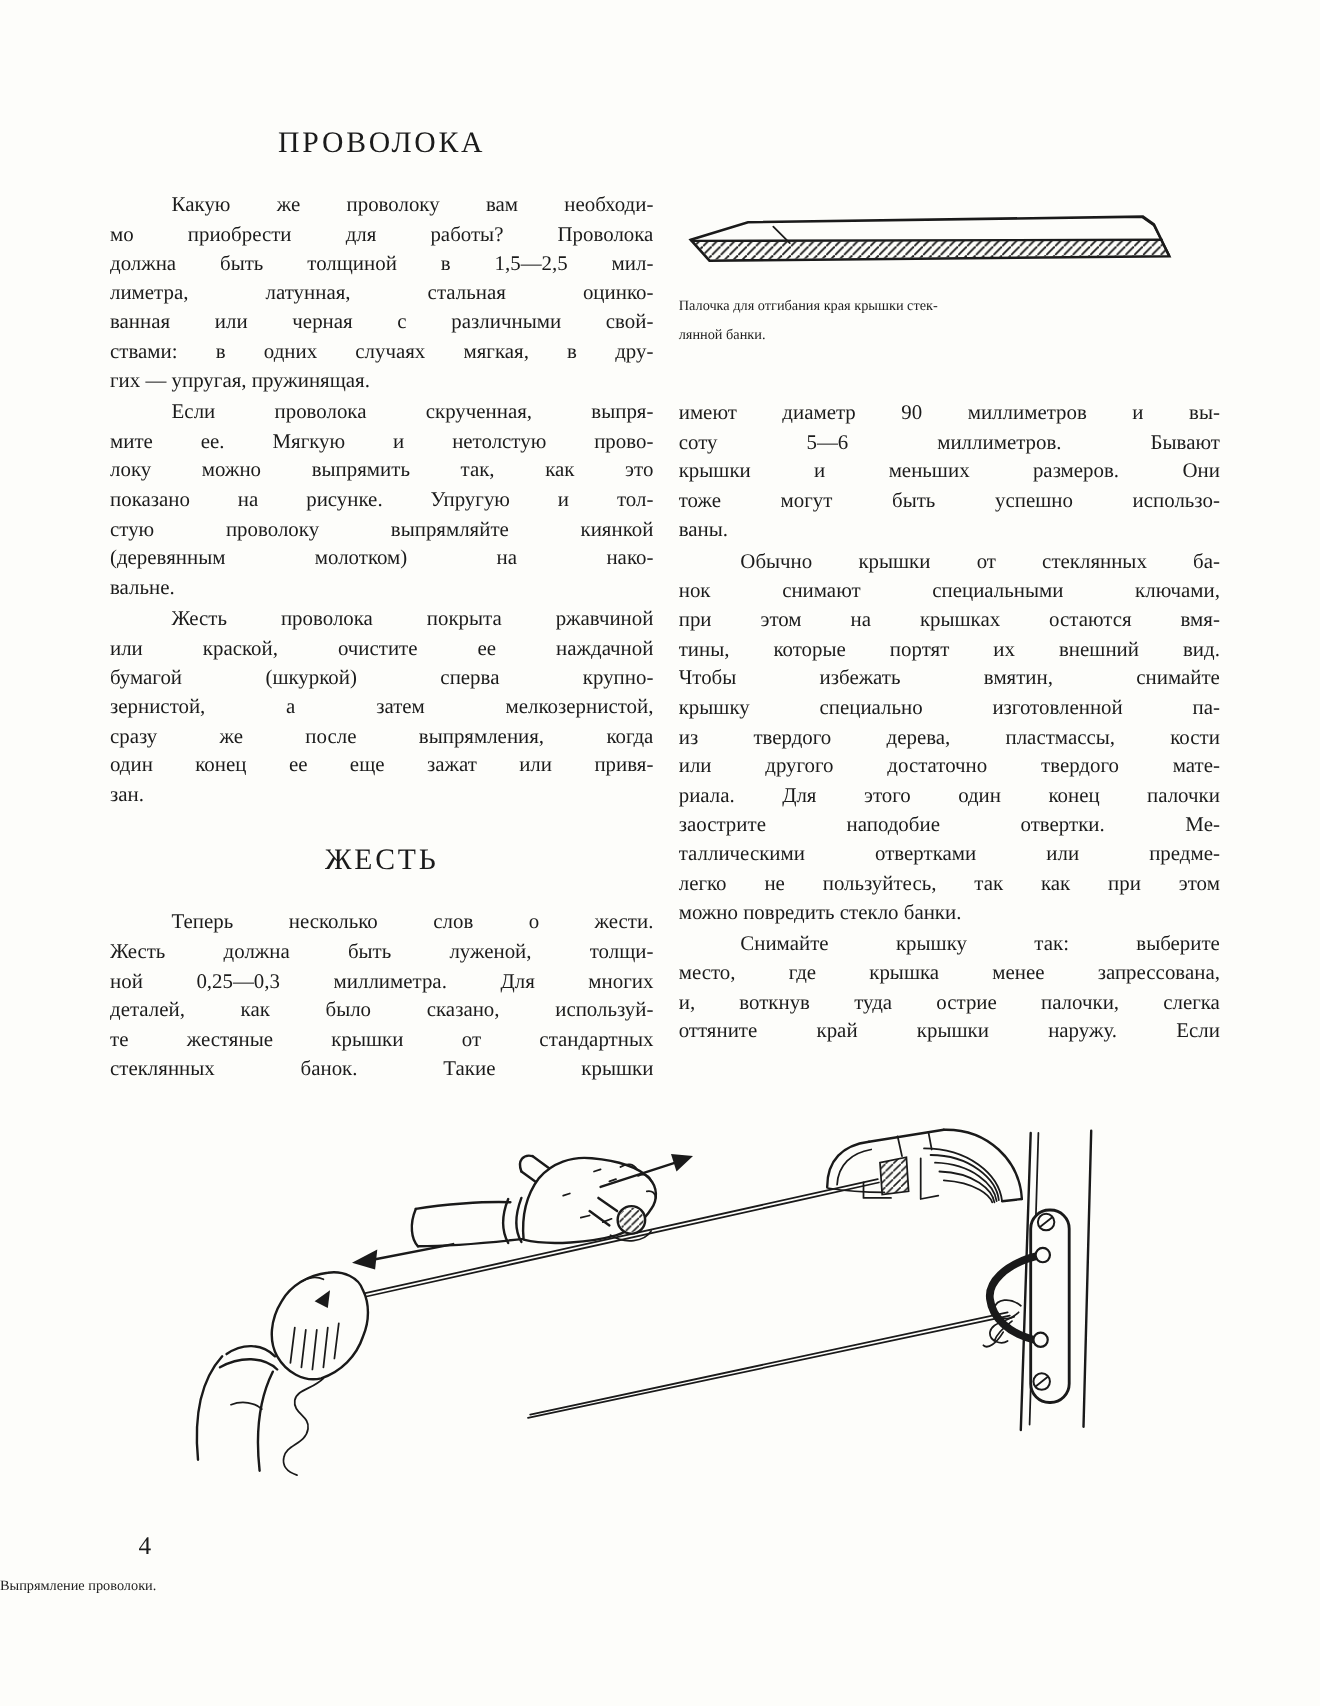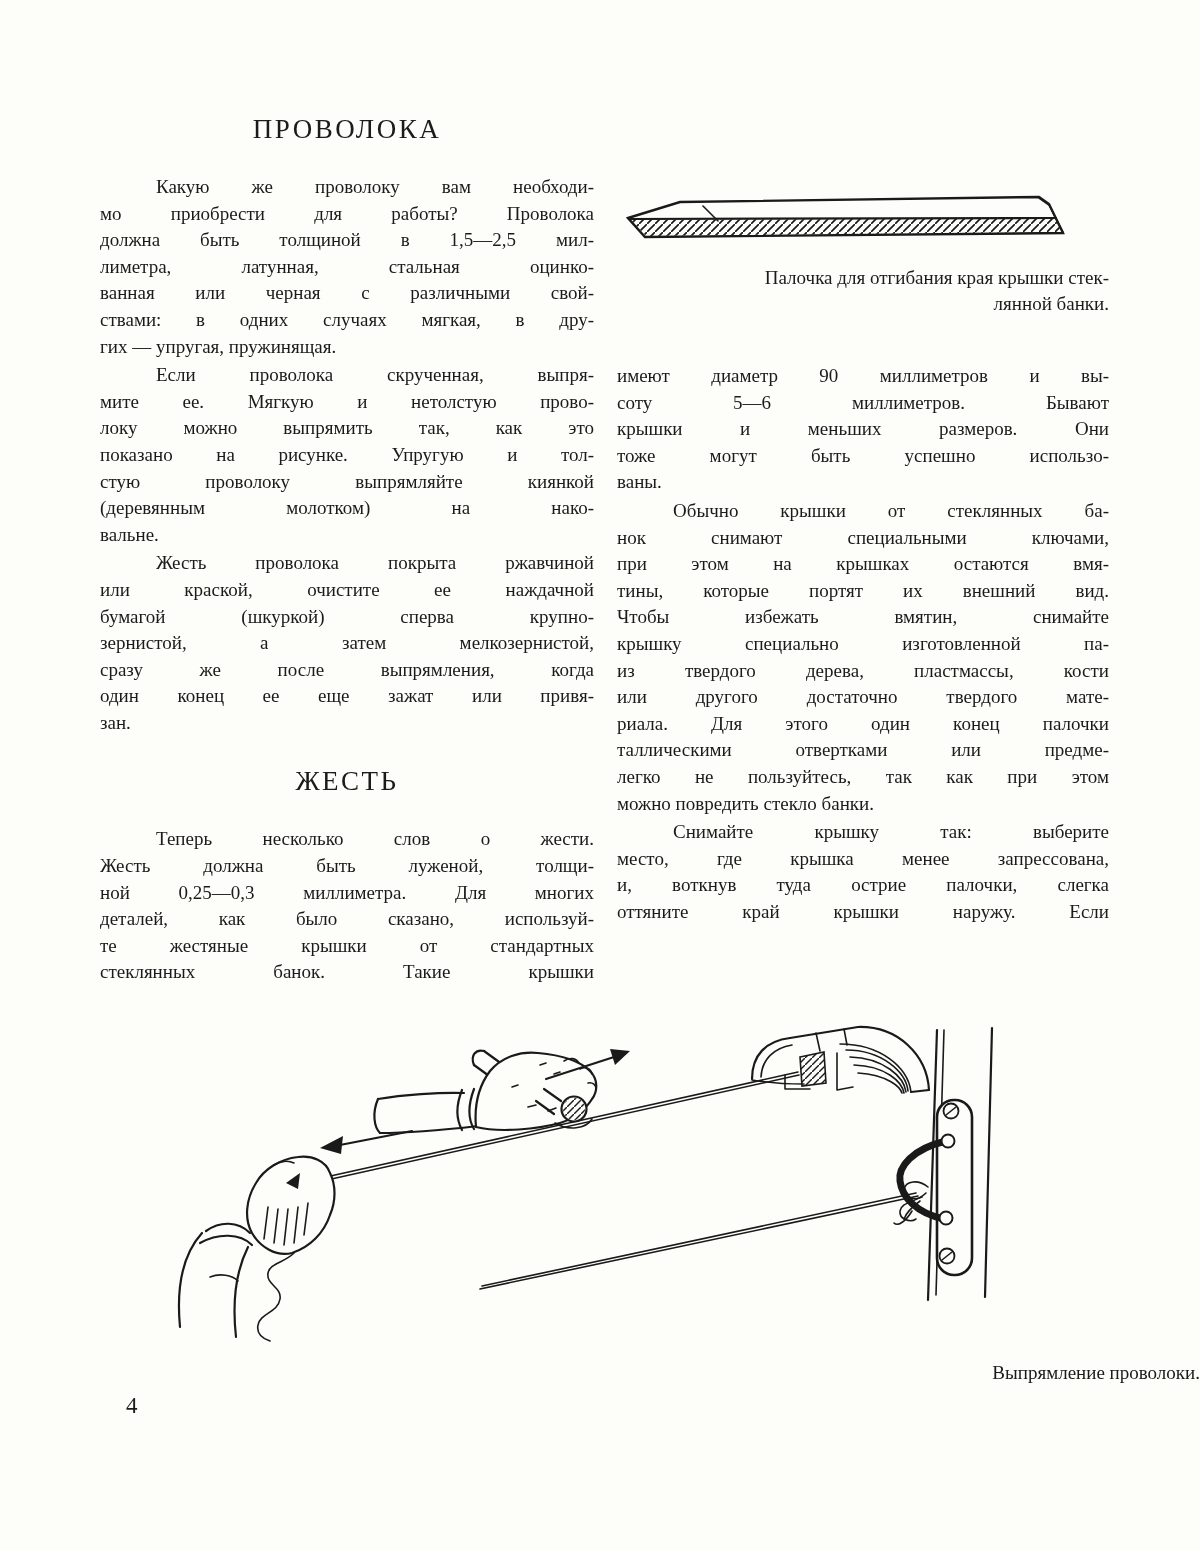--- a/index.html
+++ b/index.html
@@ -28,26 +28,26 @@
     font-size:19px;
     line-height:26.6px;
     text-align:justify;
     text-align-last:justify;
     width:100%;
   }
   .line.indent{text-indent:56px;}
   .line.endline{text-align-last:left;}
   .caption{
     position:absolute;
-    text-align:right;
-    font-size:19px;
+    text-align:left;
+    font-size:13px;
     line-height:25.5px;
   }
   .fig1cap{left:617px;top:265px;width:492px;}
-  .fig2cap{left:0;top:1360px;width:1200px;}
+  .fig2cap{left:0;top:1428px;width:1200px;}
   .fig{position:absolute;}
   .fig1{left:615px;top:160px;}
   .fig2{left:140px;top:995px;}
   .pagenum{
     position:absolute;left:126px;top:1393px;
     font-size:23px;
   }
   svg .ln{stroke:#1a1a1a;fill:none;stroke-linecap:round;stroke-linejoin:round;}
   svg .w1{stroke-width:1.6px;}
   svg .w2{stroke-width:2.2px;}
@@ -130,20 +130,21 @@
       <div class="para">
         <div class="line indent">Обычно крышки от стеклянных ба-</div>
         <div class="line">нок снимают специальными ключами,</div>
         <div class="line">при этом на крышках остаются вмя-</div>
         <div class="line">тины, которые портят их внешний вид.</div>
         <div class="line">Чтобы избежать вмятин, снимайте</div>
         <div class="line">крышку специально изготовленной па-</div>
         <div class="line">из твердого дерева, пластмассы, кости</div>
         <div class="line">или другого достаточно твердого мате-</div>
         <div class="line">риала. Для этого один конец палочки</div>
+        <div class="line">заострите наподобие отвертки. Ме-</div>
         <div class="line">таллическими отвертками или предме-</div>
         <div class="line">легко не пользуйтесь, так как при этом</div>
         <div class="line endline">можно повредить стекло банки.</div>
       </div>
       <div class="para">
         <div class="line indent">Снимайте крышку так: выберите</div>
         <div class="line">место, где крышка менее запрессована,</div>
         <div class="line">и, воткнув туда острие палочки, слегка</div>
         <div class="line">оттяните край крышки наружу. Если</div>
       </div>

